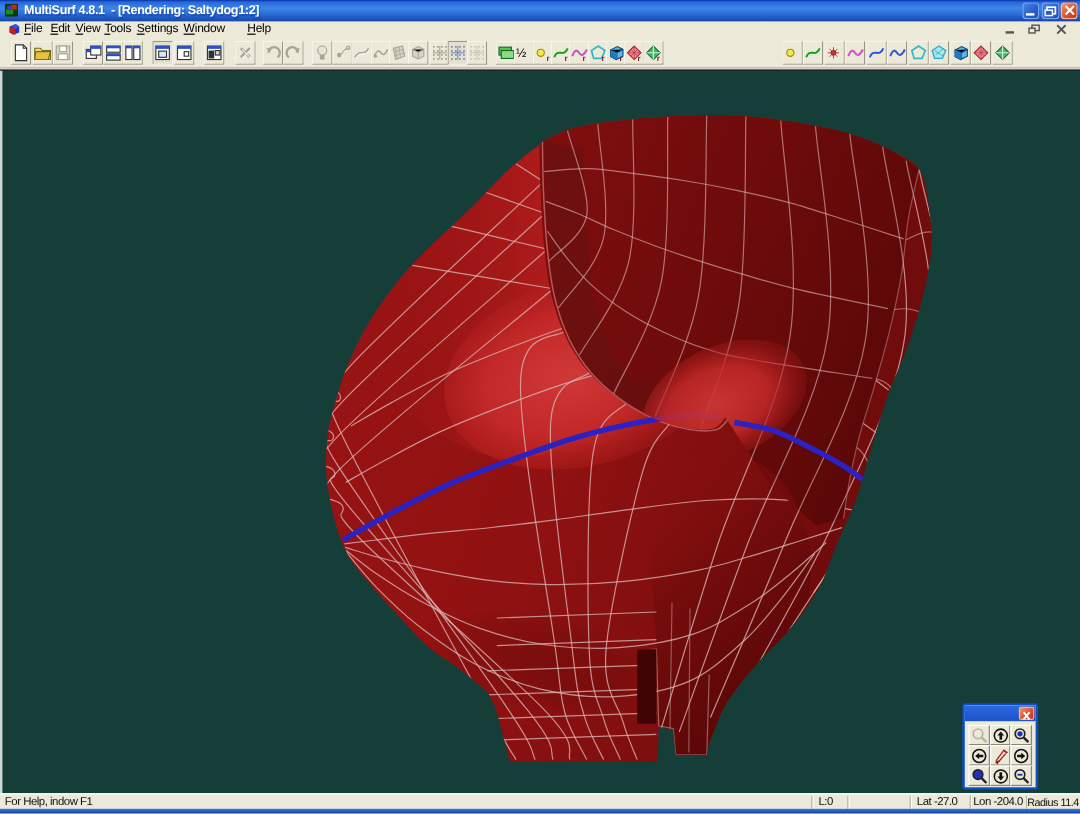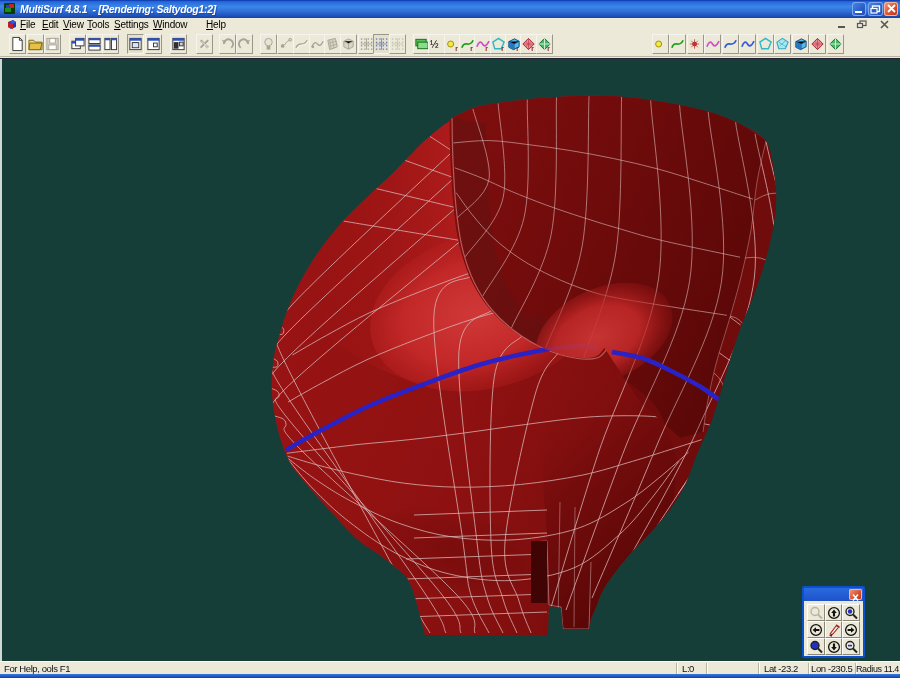--- a/index.html
+++ b/index.html
@@ -1,21 +1,21 @@
 <!DOCTYPE html>
 <html><head><meta charset="utf-8"><style>
 html,body{margin:0;padding:0;width:900px;height:678px;overflow:hidden;
  font-family:"Liberation Sans",sans-serif;}
 *{box-sizing:border-box}
 #win{position:relative;width:900px;height:678px;background:#ECE9D8;}
 
 #title{position:absolute;left:0;top:0;width:900px;height:18px;
  background:linear-gradient(180deg,#0831a8 0%,#2667d8 9%,#3c87e8 38%,#2e6fd8 62%,#1c50b8 90%,#15429e 100%);}
 #title .ico{position:absolute;left:4px;top:3px;width:11px;height:11px;}
-#title .txt{position:absolute;left:20px;top:2.5px;color:#fff;font-weight:bold;font-size:10.5px;letter-spacing:-0.3px;text-shadow:1px 1px 1px #00228866;font-style:italic;}
+#title .txt{position:absolute;left:20px;top:2.5px;color:#fff;font-weight:bold;font-size:10.5px;letter-spacing:-0.3px;text-shadow:1px 1px 1px #00228866;}
 .tbtn{position:absolute;top:2px;width:14.5px;height:13.5px;border-radius:3px;}
 .tbtn.min{right:34px;background:linear-gradient(135deg,#4a8ae8,#2a5cc8 60%,#1e4cb0);box-shadow:inset 0 0 0 1px #7aa8ee;}
 .tbtn.max{right:17.5px;background:linear-gradient(135deg,#4a8ae8,#2a5cc8 60%,#1e4cb0);box-shadow:inset 0 0 0 1px #7aa8ee;}
 .tbtn.cls{right:2px;background:linear-gradient(135deg,#f0a080,#dd5230 55%,#b83010);box-shadow:inset 0 0 0 1px #f4b49c;width:14.5px;}
 .tbtn svg{position:absolute;left:0;top:0}
 
 #menu{position:absolute;left:0;top:18px;width:900px;height:13.5px;background:#ECE9D8;font-size:10px;letter-spacing:-0.2px;color:#000;}
 #menu .mico{position:absolute;left:7px;top:1px;width:10px;height:11px;}
 #menu span.item{position:absolute;top:0.5px;}
 #menu u{text-decoration:underline;}
@@ -583,26 +583,26 @@
 <div class="pb" style="left:35.2px;top:34.6px"><svg width="16" height="16" viewBox="0 0 16 16">
               <circle cx="7" cy="6.5" r="4" fill="none" stroke="#222" stroke-width="1.4"></circle>
               <path d="M10,9.5 L14,13.5" stroke="#222" stroke-width="2"></path>
               <rect x="5" y="5.8" width="4" height="1.6" fill="#2030c0"></rect>
             </svg></div>
         </div>
 </div>
 </div>
 
 <div id="status">
- <div style="position:absolute;left:4px;top:1px">For Help, ools F1</div>
+ <div style="position:absolute;left:4px;top:1px">For Help, indow F1</div>
  <div class="sep" style="left:676px"></div>
  <div style="position:absolute;left:682px;top:1px">L:0</div>
  <div class="sep" style="left:706px"></div>
  <div class="sep" style="left:758px"></div>
- <div style="position:absolute;left:764px;top:1px">Lat -23.2</div>
+ <div style="position:absolute;left:764px;top:1px">Lat -27.0</div>
  <div class="sep" style="left:808px"></div>
- <div style="position:absolute;left:811px;top:1px">Lon -230.5</div>
+ <div style="position:absolute;left:811px;top:1px">Lon -204.0</div>
  <div class="sep" style="left:855px"></div>
  <div style="position:absolute;left:856px;top:1.5px;font-size:9px">Radius 11.4</div>
 </div>
 <div id="bluebar"></div>
 
 </div>
 
 </body></html>

